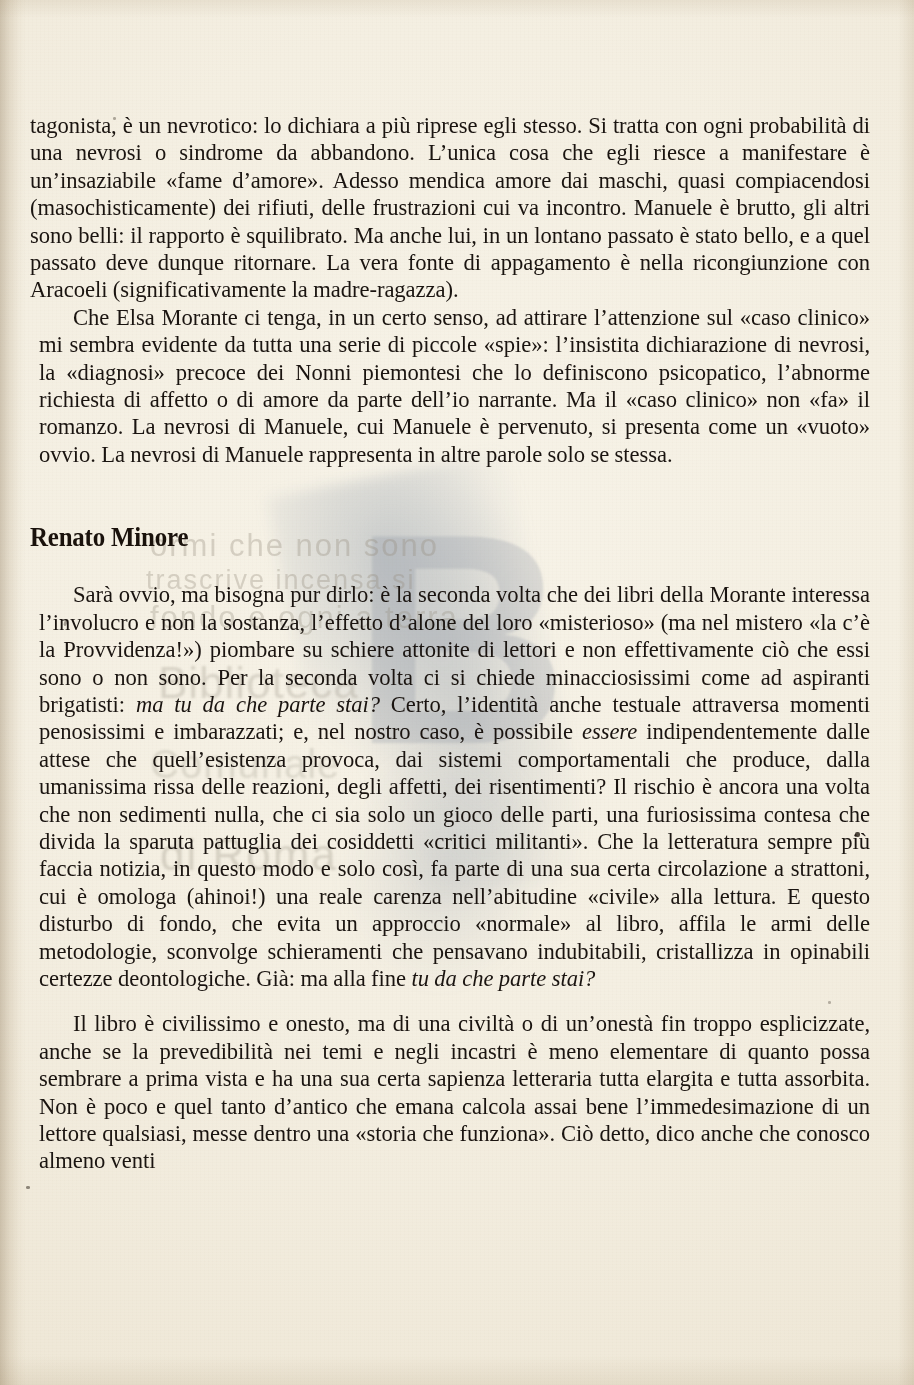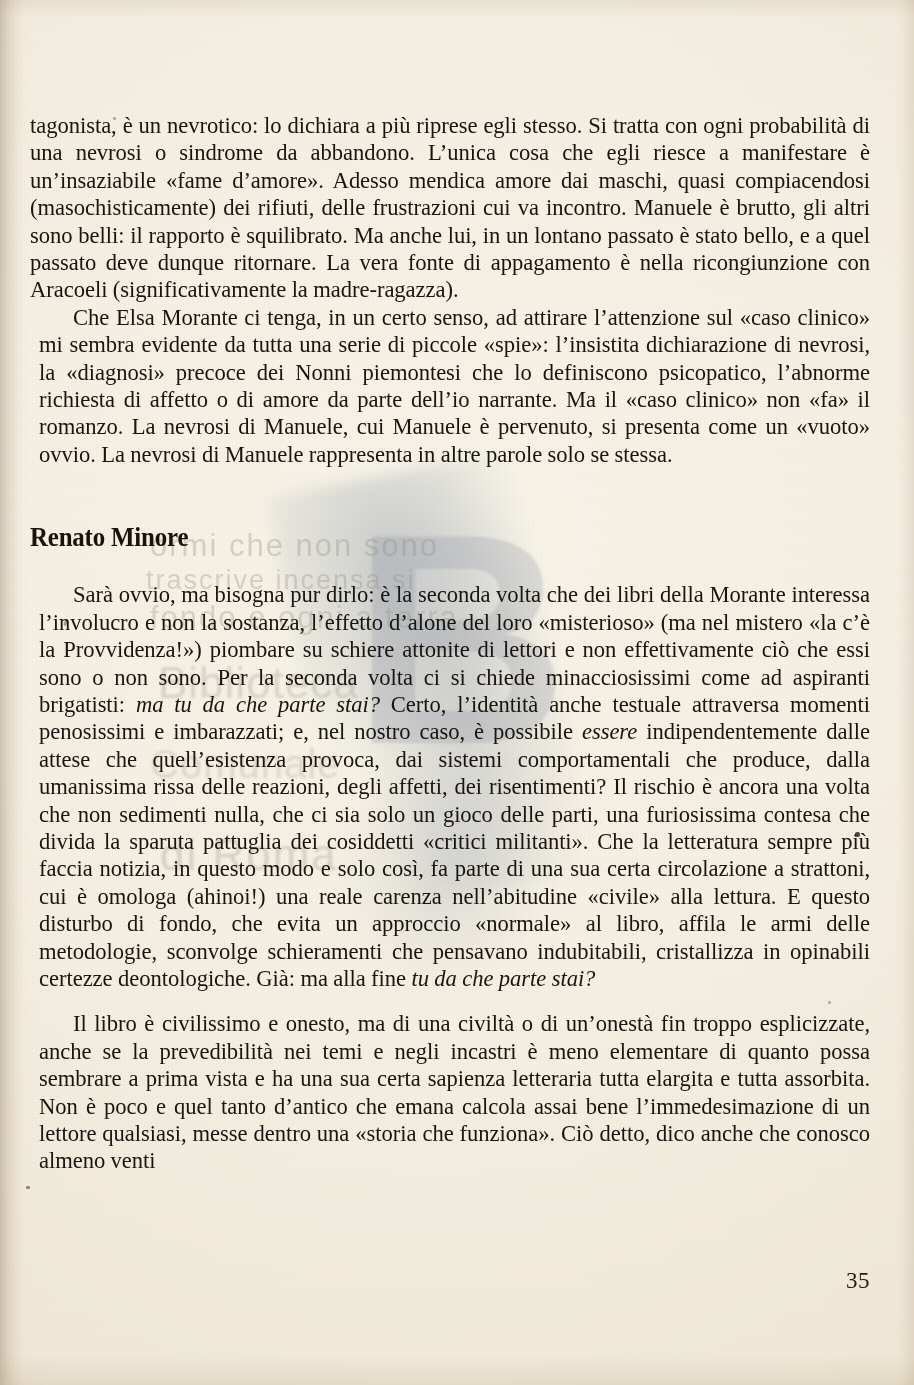--- a/index.html
+++ b/index.html
@@ -242,21 +242,20 @@
     <div class="heading-block">
       <h2 class="section-heading">Renato Minore</h2>
     </div>
 
     <p class="body indent"><span>Sarà ovvio, ma bisogna pur dirlo: è la seconda volta che dei libri della Morante interessa l’involucro e non la sostanza, l’effetto d’alone del loro «misterioso» (ma nel mistero «la c’è la Provvidenza!») piombare su schiere attonite di lettori e non effettivamente ciò che essi sono o non sono. Per la seconda volta ci si chiede minacciosissimi come ad aspiranti brigatisti: </span><em>ma tu da che parte stai?</em><span> Certo, l’identità anche testuale attraversa momenti penosissimi e imbarazzati; e, nel nostro caso, è possibile </span><em>essere</em><span> indipendentemente dalle attese che quell’esistenza provoca, dai sistemi comportamentali che produce, dalla umanissima rissa delle reazioni, degli affetti, dei risentimenti? Il rischio è ancora una volta che non sedimenti nulla, che ci sia solo un gioco delle parti, una furiosissima contesa che divida la sparuta pattuglia dei cosiddetti «critici militanti». Che la letteratura sempre più faccia notizia, in questo modo e solo così, fa parte di una sua certa circolazione a strattoni, cui è omologa (ahinoi!) una reale carenza nell’abitudine «civile» alla lettura. E questo disturbo di fondo, che evita un approccio «normale» al libro, affila le armi delle metodologie, sconvolge schieramenti che pensavano indubitabili, cristallizza in opinabili certezze deontologiche. Già: ma alla fine </span><em>tu da che parte stai?</em></p>
 
     <p class="body indent" style="margin-top:18px">Il libro è civilissimo e onesto, ma di una civiltà o di un’onestà fin troppo esplicizzate, anche se la prevedibilità nei temi e negli incastri è meno elementare di quanto possa sembrare a prima vista e ha una sua certa sapienza letteraria tutta elargita e tutta assorbita. Non è poco e quel tanto d’antico che emana calcola assai bene l’immedesimazione di un lettore qualsiasi, messe dentro una «storia che funziona». Ciò detto, dico anche che conosco almeno venti</p>
 
   </div>
 
-  <div class="folio">35</div>
 
   <div class="speck speck-a"></div>
   <div class="speck speck-b"></div>
   <div class="speck speck-c"></div>
   <div class="speck speck-d"></div>
   <div class="speck speck-e"></div>
 
 </div>
 
 </body></html>

